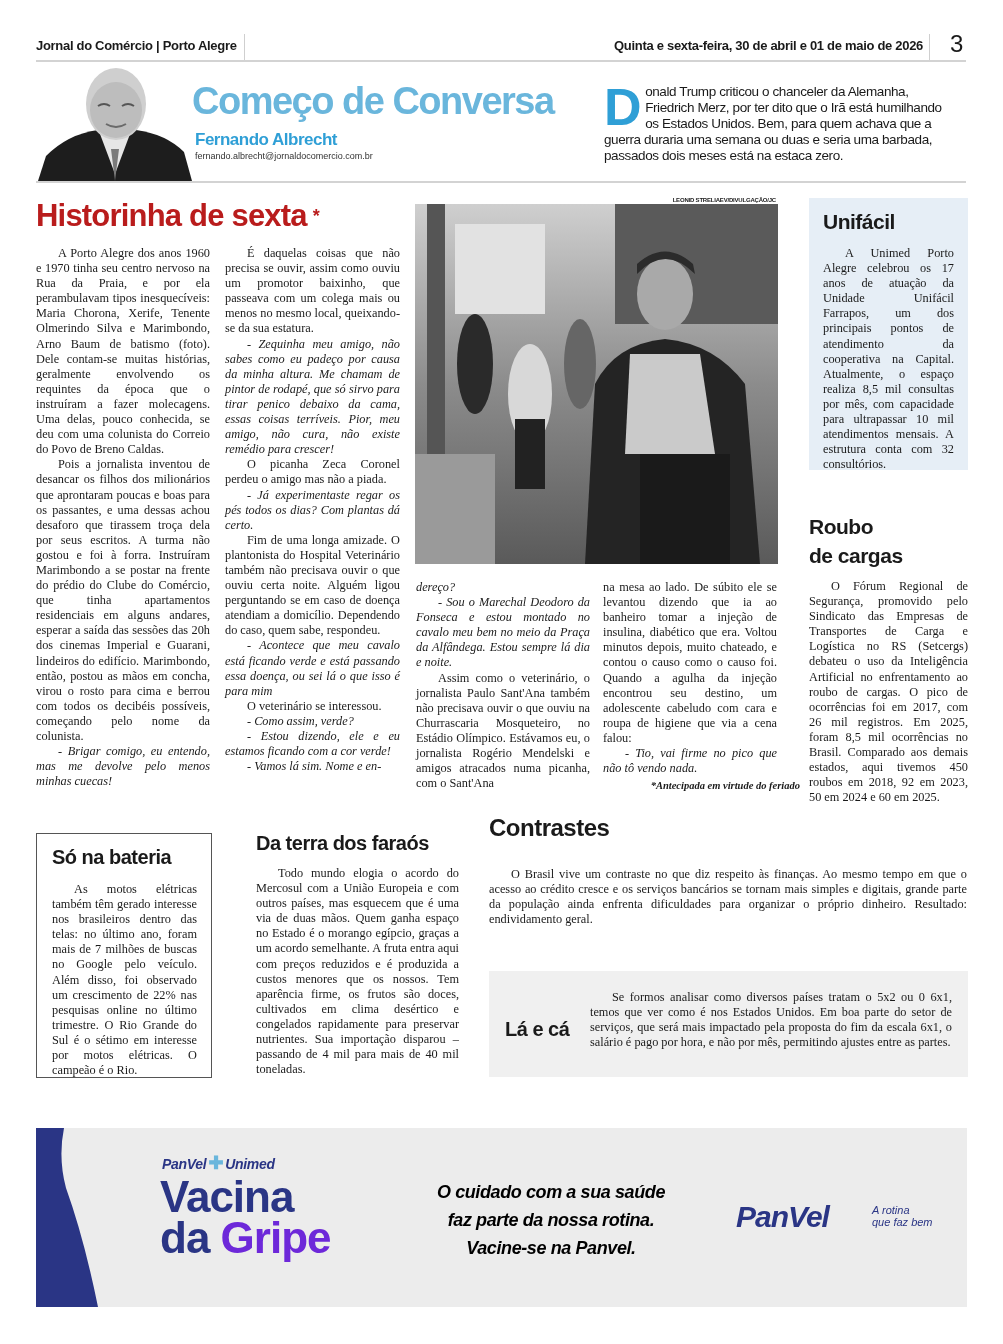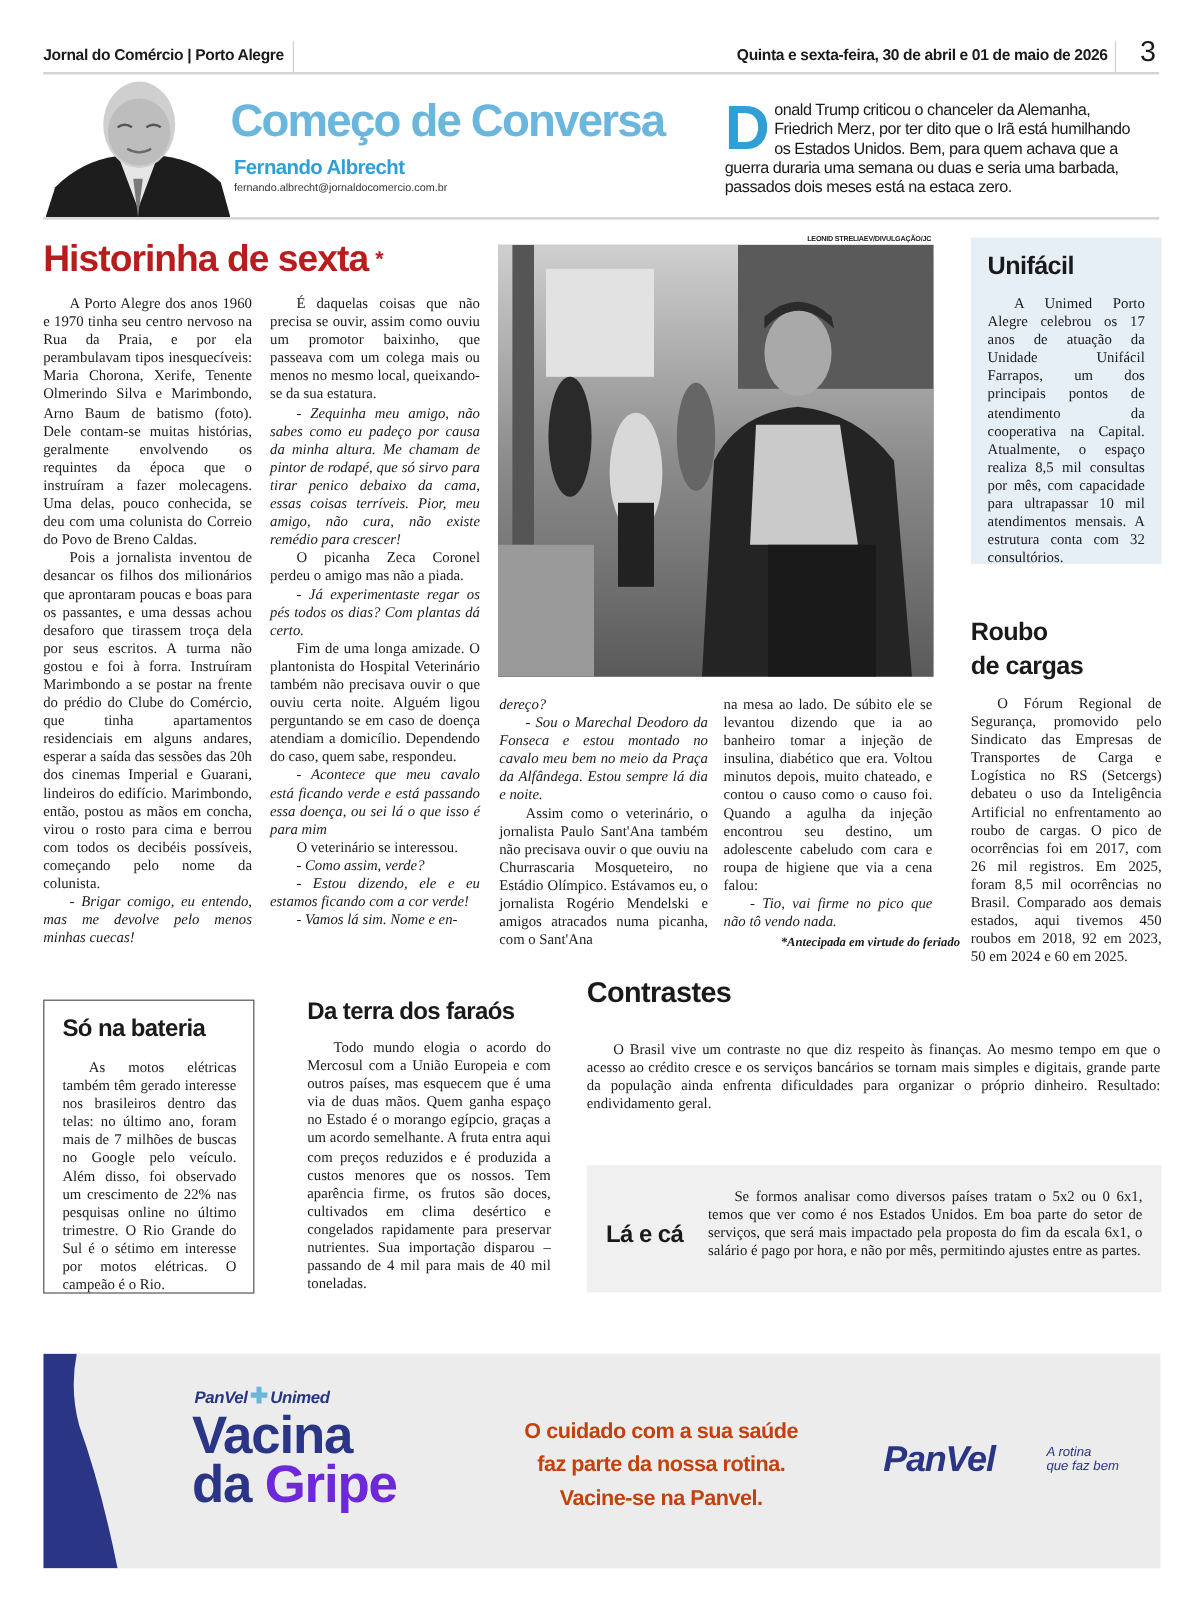--- a/index.html
+++ b/index.html
@@ -67,21 +67,21 @@
   .laca-title { left: 505px; top: 986px; font-family: "Liberation Sans", sans-serif; font-weight: bold; font-size: 20px; letter-spacing: -0.5px; margin-top: 32px; }
   .laca-text { left: 590px; top: 990px; width: 362px; }
 
   
   .ad { left: 36px; top: 1128px; width: 931px; height: 179px; background: #ececec; overflow: hidden; }
   .ad-wave { position: absolute; left: 0; top: 0; width: 70px; height: 179px; }
   .ad-brand { position: absolute; left: 126px; top: 24px; font-family: "Liberation Sans", sans-serif; font-weight: bold; font-style: italic; font-size: 14px; color: #2a3585; letter-spacing: -0.3px; }
   .ad-brand .plus { color: #6ab6dc; font-style: normal; font-size: 18px; margin: 0 2px; }
   .ad-vacina { position: absolute; left: 124px; top: 48px; font-family: "Liberation Sans", sans-serif; font-weight: bold; font-size: 44px; line-height: 41px; color: #2a3585; letter-spacing: -1px; }
   .ad-vacina .light { color: #6d28d9; }
-  .ad-slogan { position: absolute; left: 365px; top: 50px; width: 300px; text-align: center; font-family: "Liberation Sans", sans-serif; font-weight: bold; font-size: 18px; line-height: 28px; color: #c2410c; letter-spacing: -0.4px; }
+  .ad-slogan { position: absolute; left: 365px; top: 50px; width: 300px; text-align: center; font-family: "Liberation Sans", sans-serif; font-weight: bold; font-style: italic; font-size: 18px; line-height: 28px; color: #000000; letter-spacing: -0.4px; }
   .ad-logo { position: absolute; left: 700px; top: 72px; font-family: "Liberation Sans", sans-serif; font-weight: bold; font-style: italic; font-size: 30px; color: #2a3585; letter-spacing: -1px; }
   .ad-tag { position: absolute; left: 836px; top: 76px; font-family: "Liberation Sans", sans-serif; font-style: italic; font-size: 11px; line-height: 12px; color: #2a3585; }
 </style>
 </head>
 <body>
 
 <div class="abs masthead">Jornal do Comércio | Porto Alegre</div>
 <div class="abs masthead-sep"></div>
 <div class="abs dateline">Quinta e sexta-feira, 30 de abril e 01 de maio de 2026</div>
 <div class="abs page-sep"></div>

